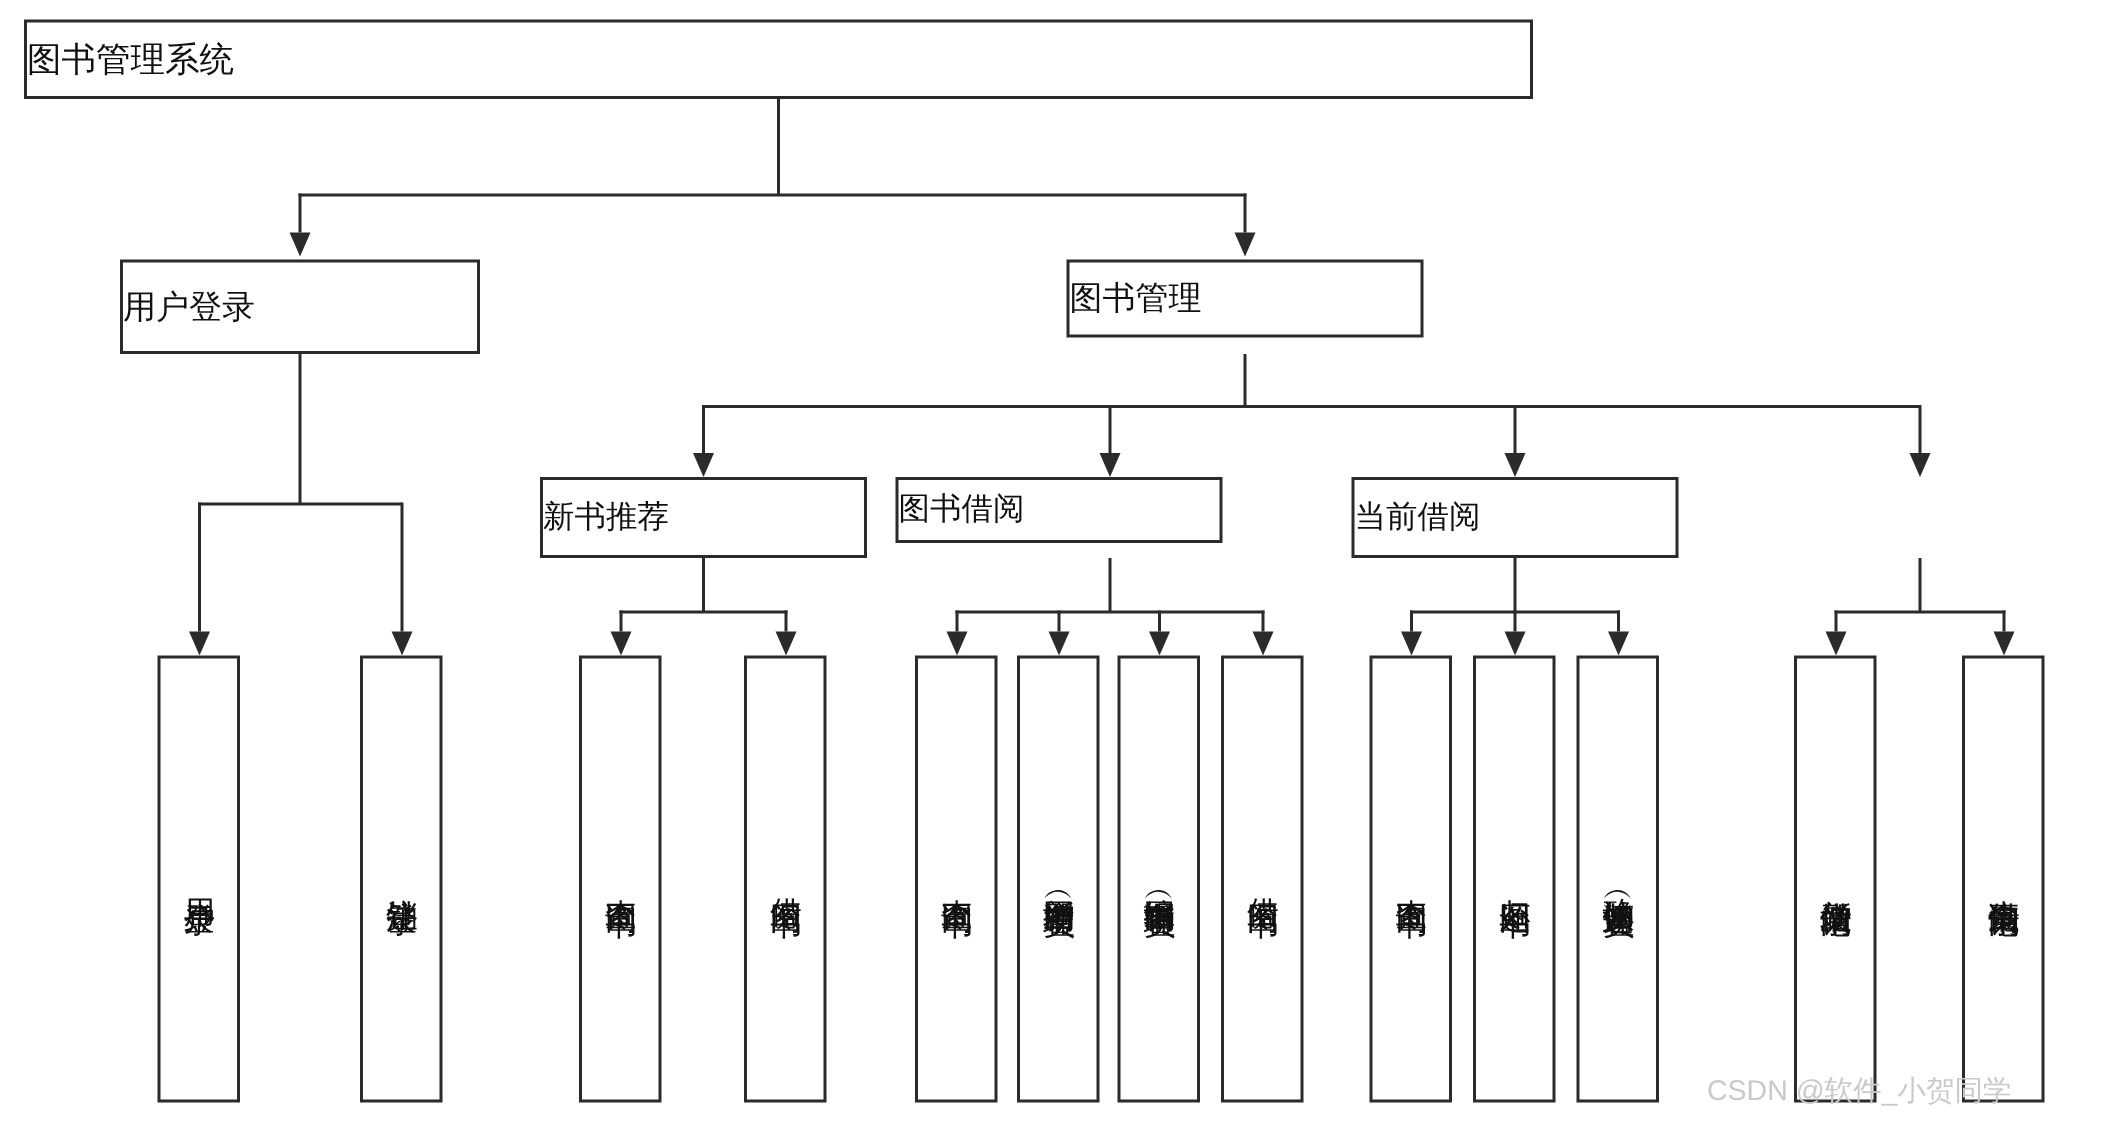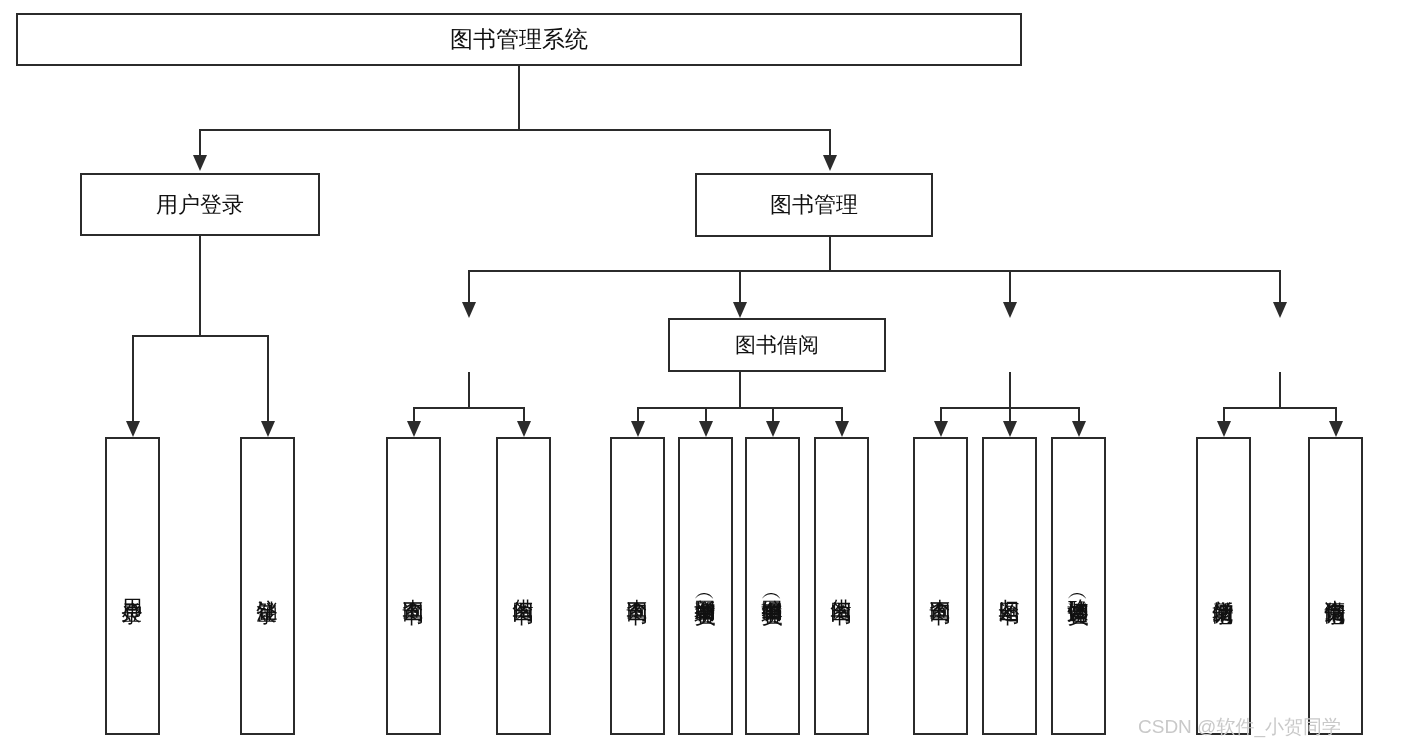--- a/index.html
+++ b/index.html
@@ -16,21 +16,21 @@
     overflow:hidden;
   }
   
   .node{
     position:absolute;
     box-sizing:border-box;
     background:#ffffff;
     border:2px solid #2b2b2b;
     display:flex;
     align-items:center;
-    justify-content:center;
+    justify-content:flex-start;
     color:#111111;
     line-height:1.18;
     text-align:center;
   }
   .node.root{
     border-width:2px;
     font-size:23px;
   }
   .node.lvl1{ font-size:22px; }
   .node.lvl2{ font-size:21px; }
@@ -89,21 +89,21 @@
   <div class="ln v" style="left:199px;top:129px;width:2px;height:26px;"></div>
   <div class="arrow" style="left:193px;top:155px;"></div>
 
   <div class="ln v" style="left:829px;top:129px;width:2px;height:26px;"></div>
   <div class="arrow" style="left:823px;top:155px;"></div>
 
   <div class="node lvl1" style="left:80px;top:173px;width:240px;height:63px;">
     <span>用户登录</span>
   </div>
 
-  <div class="node lvl1" style="left:695px;top:173px;width:238px;height:64px;">
+  <div class="node lvl1" style="left:711px;top:173px;width:238px;height:52px;">
     <span>图书管理</span>
   </div>
 
   <div class="ln v" style="left:199px;top:236px;width:2px;height:100px;"></div>
   <div class="ln h" style="left:132px;top:335px;width:136px;height:2px;"></div>
   <div class="ln v" style="left:132px;top:335px;width:2px;height:86px;"></div>
   <div class="arrow" style="left:126px;top:421px;"></div>
   <div class="ln v" style="left:267px;top:335px;width:2px;height:86px;"></div>
   <div class="arrow" style="left:261px;top:421px;"></div>
 
@@ -115,22 +115,28 @@
 
   <div class="ln v" style="left:739px;top:270px;width:2px;height:32px;"></div>
   <div class="arrow" style="left:733px;top:302px;"></div>
 
   <div class="ln v" style="left:1009px;top:270px;width:2px;height:32px;"></div>
   <div class="arrow" style="left:1003px;top:302px;"></div>
 
   <div class="ln v" style="left:1279px;top:270px;width:2px;height:32px;"></div>
   <div class="arrow" style="left:1273px;top:302px;"></div>
 
-  <div class="node lvl2" style="left:668px;top:318px;width:218px;height:54px;">
+  <div class="node lvl2" style="left:360px;top:318px;width:218px;height:54px;">
+    <span>新书推荐</span>
+  </div>
+  <div class="node lvl2" style="left:597px;top:318px;width:218px;height:44px;">
     <span>图书借阅</span>
+  </div>
+  <div class="node lvl2" style="left:901px;top:318px;width:218px;height:54px;">
+    <span>当前借阅</span>
   </div>
 
   <div class="ln v" style="left:468px;top:372px;width:2px;height:36px;"></div>
   <div class="ln h" style="left:413px;top:407px;width:112px;height:2px;"></div>
   <div class="ln v" style="left:413px;top:407px;width:2px;height:14px;"></div>
   <div class="arrow" style="left:407px;top:421px;"></div>
   <div class="ln v" style="left:523px;top:407px;width:2px;height:14px;"></div>
   <div class="arrow" style="left:517px;top:421px;"></div>
 
   <div class="ln v" style="left:739px;top:372px;width:2px;height:36px;"></div>

